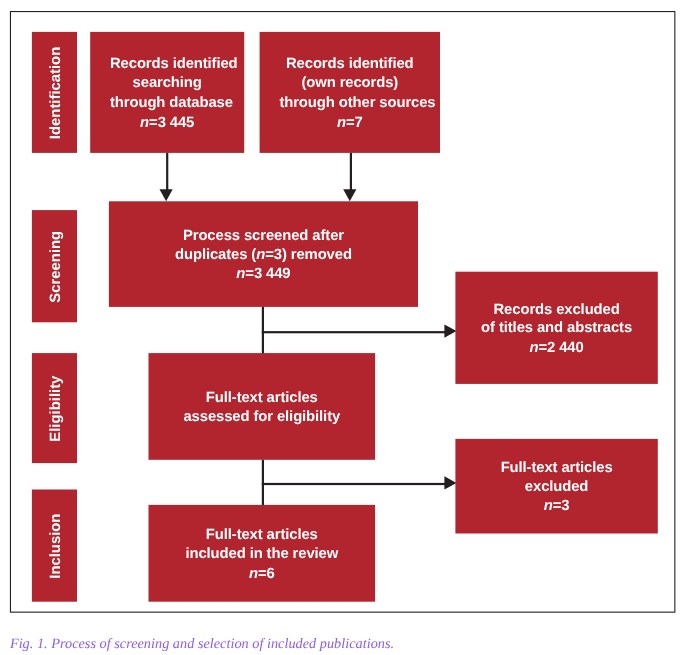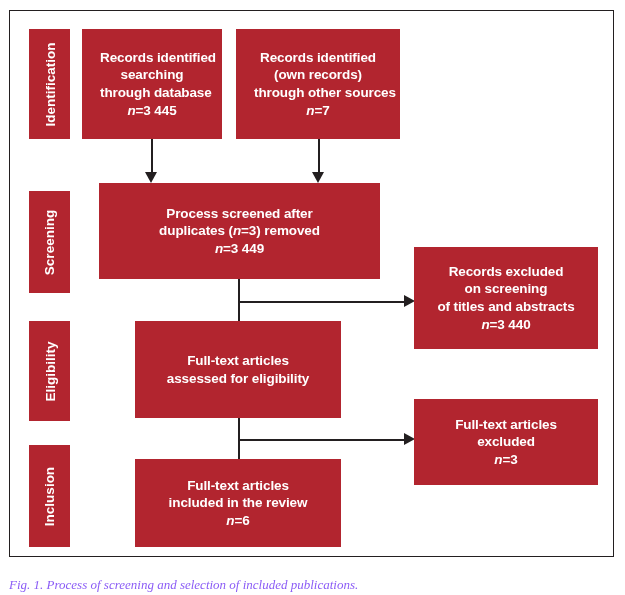--- a/index.html
+++ b/index.html
@@ -170,23 +170,22 @@
     </div>
 
     <div class="vline" style="left:228px; top:268px; height:46px;"></div>
     <div class="arrow-down" style="left:222px; top:311px;"></div>
     <div class="hline" style="left:228px; top:290px; width:167px;"></div>
     <div class="arrow-right" style="left:394px; top:284px;"></div>
 
     <div class="node" style="left:404px; top:236px; width:184px; height:102px;">
       <div class="lines">
         <span class="ln">Records excluded</span>
-        <span class="ln">on screening</span>
         <span class="ln">of titles and abstracts</span>
-        <span class="ln"><i class="nvar">n</i><span>=3 440</span></span>
+        <span class="ln"><i class="nvar">n</i><span>=2 440</span></span>
       </div>
     </div>
 
     <div class="node" style="left:125px; top:310px; width:206px; height:97px;">
       <div class="lines">
         <span class="ln">Full-text articles</span>
         <span class="ln">assessed for eligibility</span>
       </div>
     </div>
 

